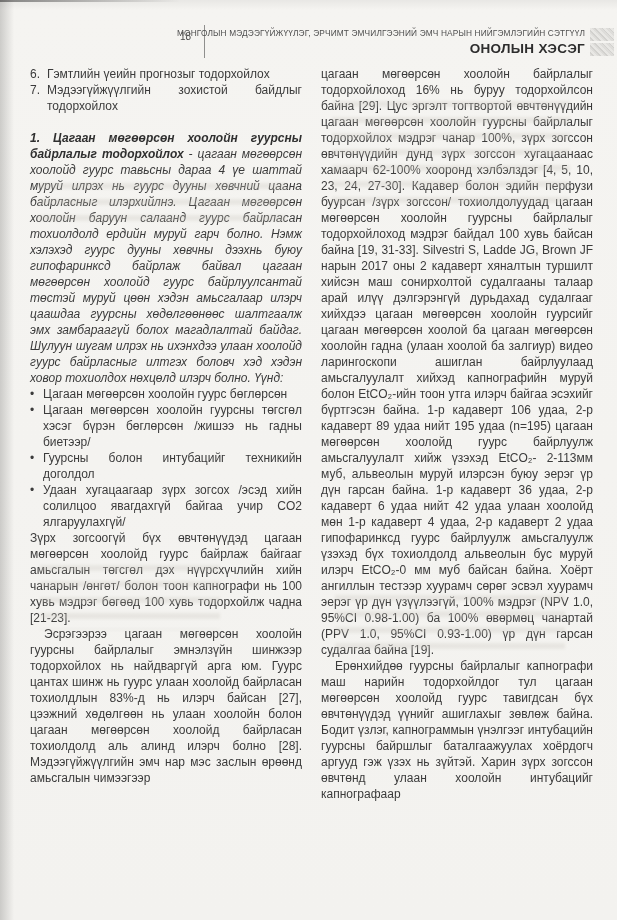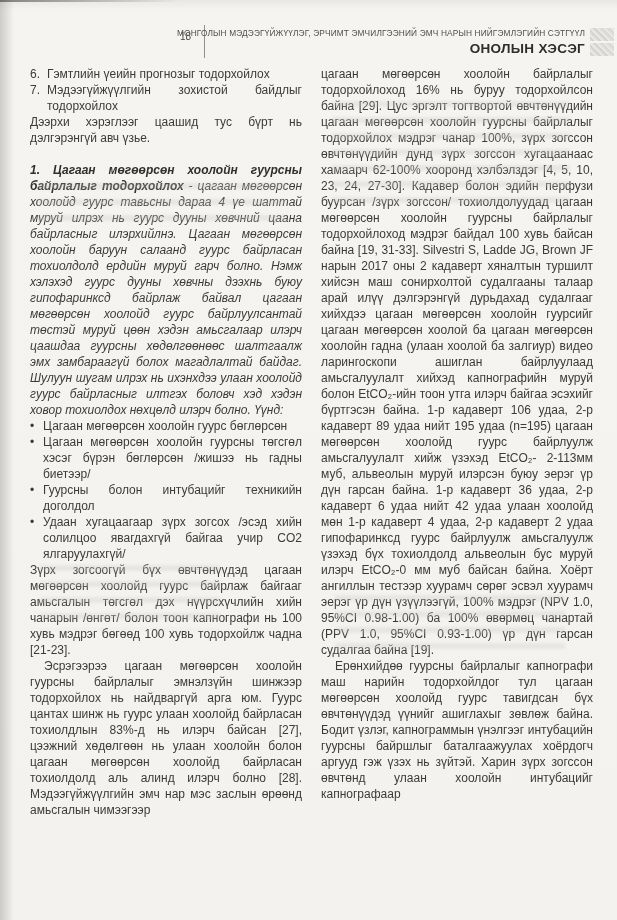--- a/index.html
+++ b/index.html
@@ -68,21 +68,20 @@
 
     <div class="col">
       <div class="num-item">
         <span class="num">6.</span>
         <span class="num-text">Гэмтлийн үеийн прогнозыг тодорхойлох</span>
       </div>
       <div class="num-item">
         <span class="num">7.</span>
         <span class="num-text">Мэдээгүйжүүлгийн зохистой байдлыг тодорхойлох</span>
       </div>
-      <p>Дээрхи хэрэглээг цаашид тус бүрт нь дэлгэрэнгүй авч үзье.</p>
 
       <p class="section-para"><b>1. Цагаан мөгөөрсөн хоолойн гуурсны байрлалыг тодорхойлох</b><span> - цагаан мөгөөрсөн хоолойд гуурс тавьсны дараа 4 үе шаттай муруй илрэх нь гуурс дууны хөвчний цаана байрласныг илэрхийлнэ. Цагаан мөгөөрсөн хоолойн баруун салаанд гуурс байрласан тохиолдолд ердийн муруй гарч болно. Нэмж хэлэхэд гуурс дууны хөвчны дээхнь буюу гипофаринксд байрлаж байвал цагаан мөгөөрсөн хоолойд гуурс байрлуулсантай төстэй муруй цөөн хэдэн амьсгалаар илэрч цаашдаа гуурсны хөдөлгөөнөөс шалтгаалж эмх замбараагүй болох магадлалтай байдаг. Шулуун шугам илрэх нь ихэнхдээ улаан хоолойд гуурс байрласныг илтгэх боловч хэд хэдэн ховор тохиолдох нөхцөлд илэрч болно. Үүнд:</span></p>
 
       <div>
         <div class="bullet-item">
           <span class="bullet-glyph">•</span>
           <span class="bullet-text">Цагаан мөгөөрсөн хоолойн гуурс бөглөрсөн</span>
         </div>
         <div class="bullet-item">
           <span class="bullet-glyph">•</span>

